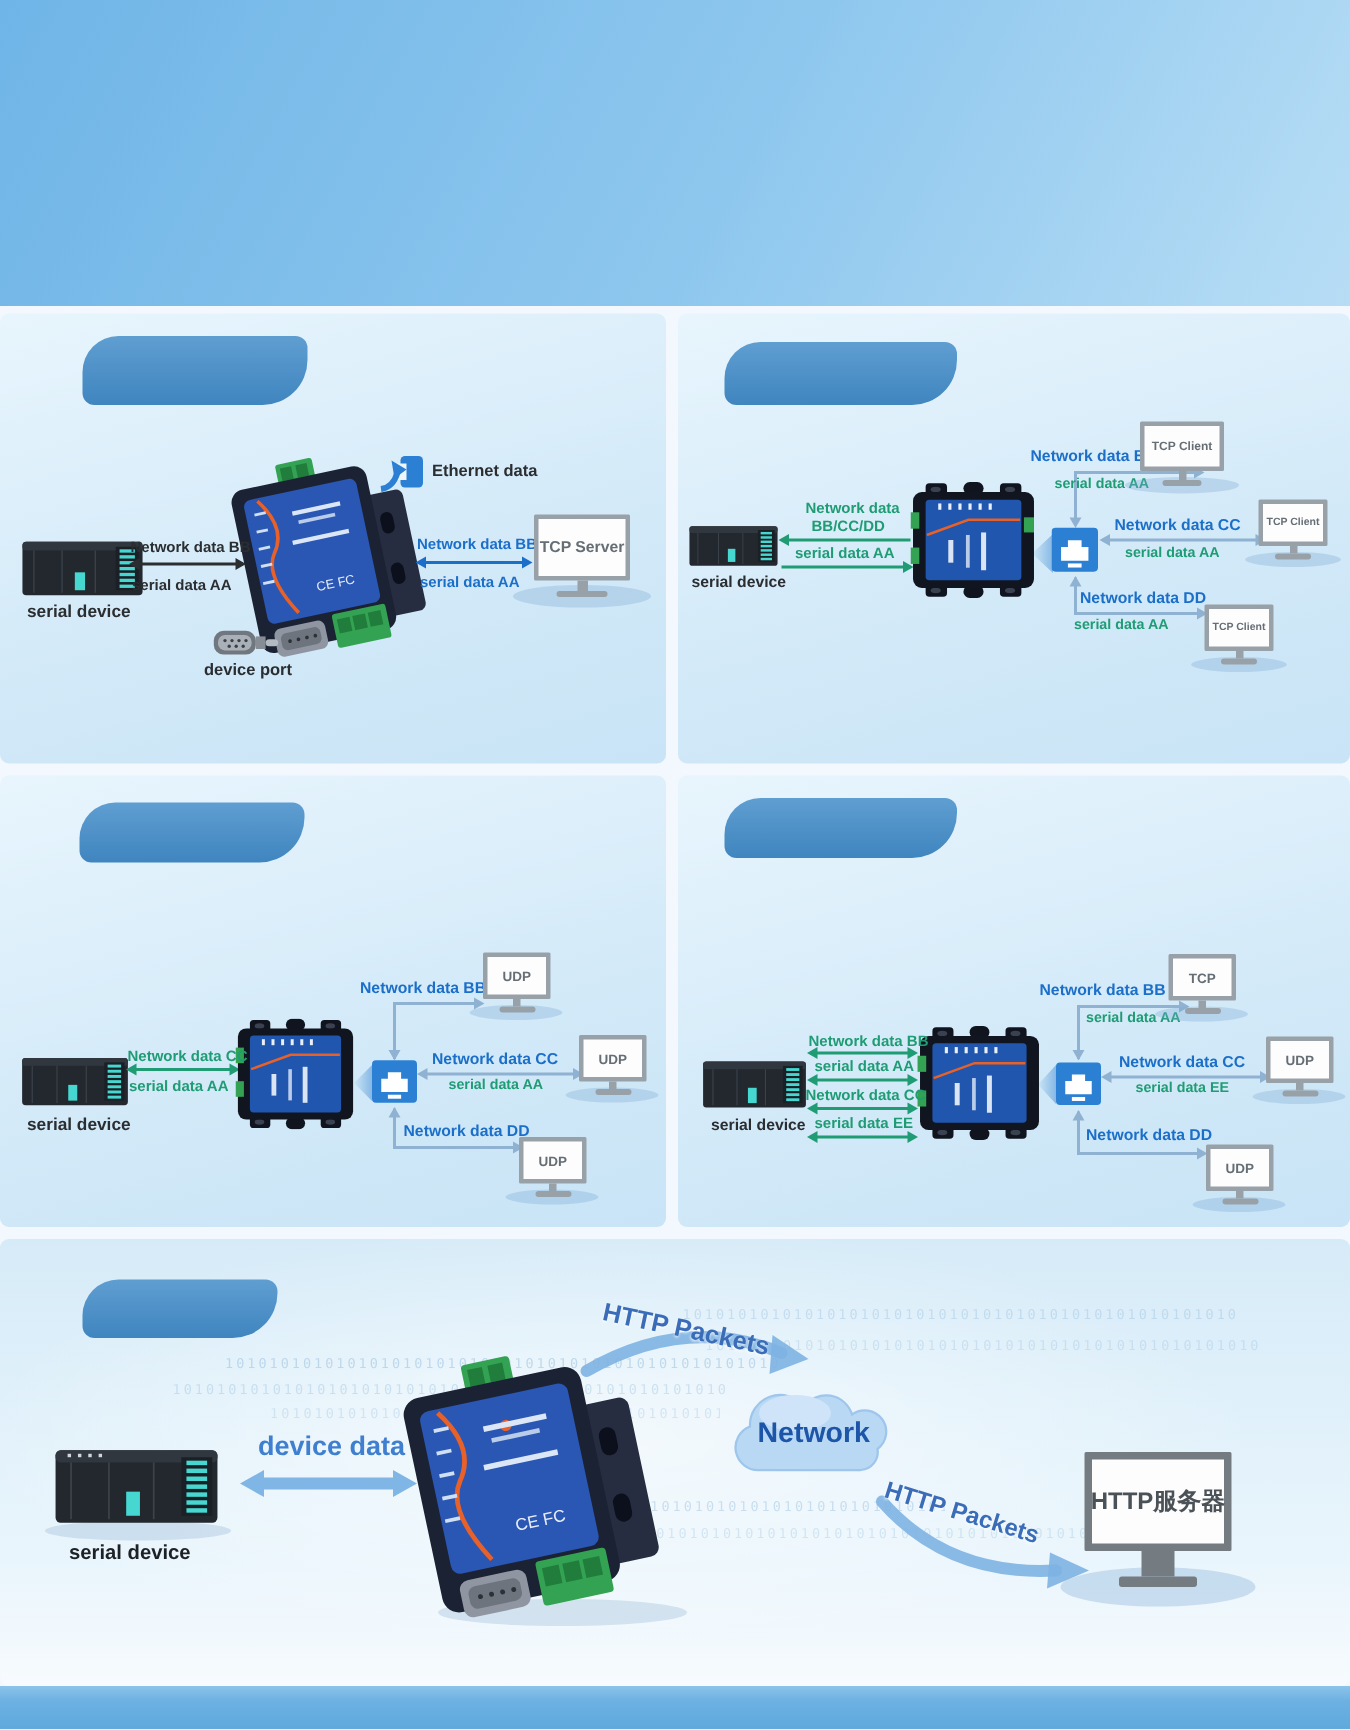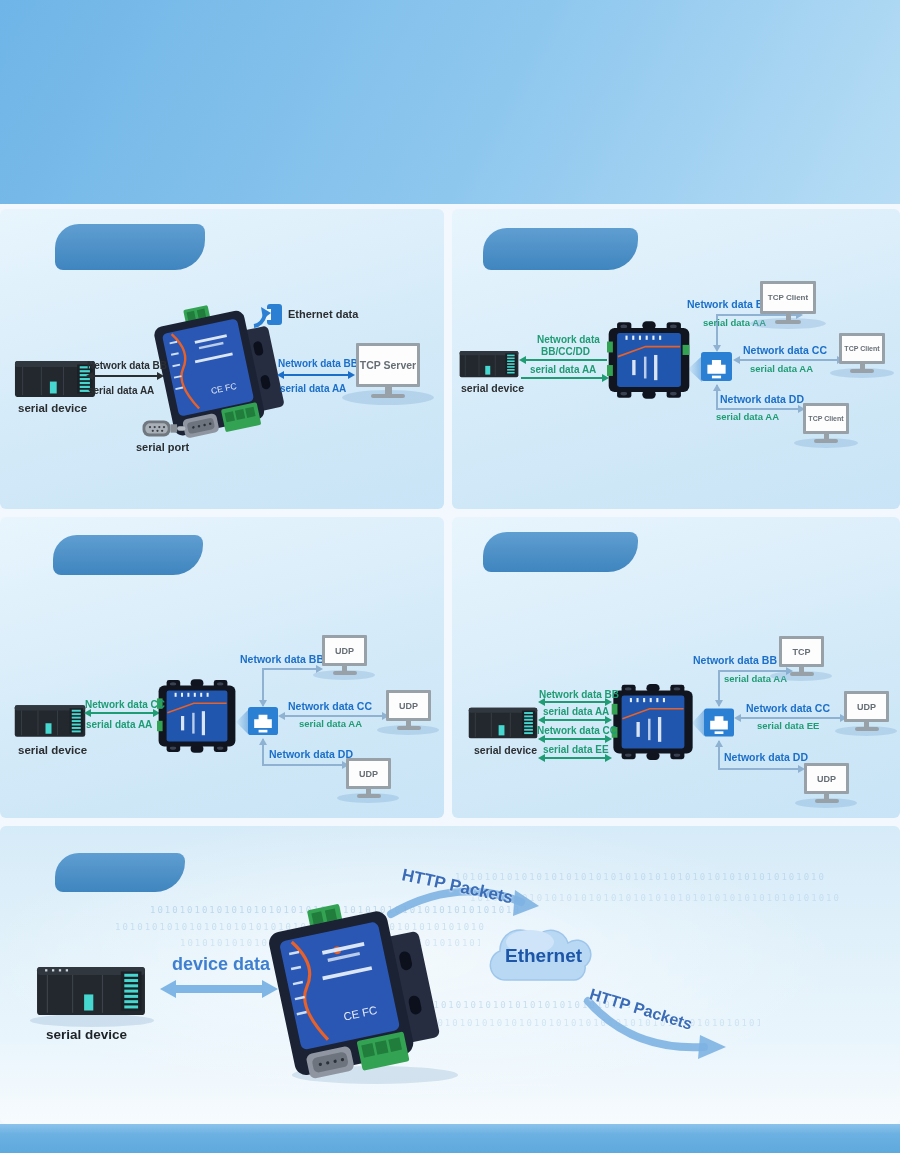--- a/index.html
+++ b/index.html
@@ -149,21 +149,21 @@
           <circle cx="20" cy="14" r="1.2"></circle>
           <circle cx="25" cy="14" r="1.2"></circle>
           <circle cx="13" cy="18" r="1.2"></circle>
           <circle cx="18" cy="18" r="1.2"></circle>
           <circle cx="23" cy="18" r="1.2"></circle>
         </g>
       <rect x="32" y="11" width="7" height="9" fill="#868d95"></rect>
       <rect x="39" y="13" width="9" height="5" rx="2.5" fill="#b4bac1"></rect>
     </svg>
   </div>
-  <span class="lbl dark" style="left:136px;top:441px;font-size:11px">serial port</span>
+  <span class="lbl dark" style="left:136px;top:441px;font-size:11px">device port</span>
 
   <span class="lbl blue" style="left:278px;top:358px;font-size:10px">Network data BB</span>
   <div class="dhl blue" style="left:279px;top:374px;width:74px"></div>
   <span class="lbl blue" style="left:280px;top:383px;font-size:10px">serial data AA</span>
 
   <div class="monitor" style="left:356px;top:343px;width:64px">
     <div class="mshadow" style="width:92px;height:15px;left:-14px;bottom:-7px"></div>
     <div class="screen" style="width:58px;height:38px;font-size:10.5px">
       <span>TCP Server</span>
     </div>
@@ -627,24 +627,32 @@
       <polygon points="130,12 154,28 128,38" fill="#7eb2e2" opacity="0.9"></polygon>
     </svg>
   </div>
 
   <div class="fig" style="left:478px;top:908px;width:132px;height:86px">
     <svg viewBox="0 0 132 86">
       <path d="M28 72 a15 15 0 0 1 -6 -29 a20 20 0 0 1 36 -13 a18 18 0 0 1 32 5 a14 14 0 0 1 17 23 a12 12 0 0 1 -11 14 z" fill="#b9d8f3" stroke="#9ec6ec" stroke-width="1.5"></path>
       <ellipse cx="52" cy="34" rx="24" ry="12" fill="#cfe4f8"></ellipse>
     </svg>
   </div>
-  <span class="lbl" style="left:505px;top:946px;font-size:19px;color:#1d55a8;z-index:6">Ethernet</span>
+  <span class="lbl" style="left:505px;top:946px;font-size:19px;color:#1d55a8;z-index:6">Network</span>
 
   <span class="packets" style="left:590px;top:985px;font-size:16px;transform:rotate(17deg)">HTTP Packets</span>
   <div class="fig" style="left:580px;top:995px;width:150px;height:70px">
     <svg viewBox="0 0 150 70">
       <path d="M8 6 Q52 56 124 52" stroke="#7eb2e2" stroke-width="8" fill="none" opacity="0.9" stroke-linecap="round"></path>
       <polygon points="120,40 146,52 118,64" fill="#7eb2e2" opacity="0.9"></polygon>
     </svg>
   </div>
 
+  <div class="monitor" style="left:723px;top:968px;width:98px;--mc:#747c82">
+    <div class="mshadow" style="width:130px;height:26px;left:-16px;bottom:-13px"></div>
+    <div class="screen" style="width:88px;height:56px;font-size:16px;border-width:5px;color:#4b5257">
+      <span>HTTP服务器</span>
+    </div>
+    <div class="stand" style="width:22px;height:17px"></div>
+    <div class="mbase" style="width:52px;height:7px"></div>
+  </div>
 
 </div>
 
 </body></html>

